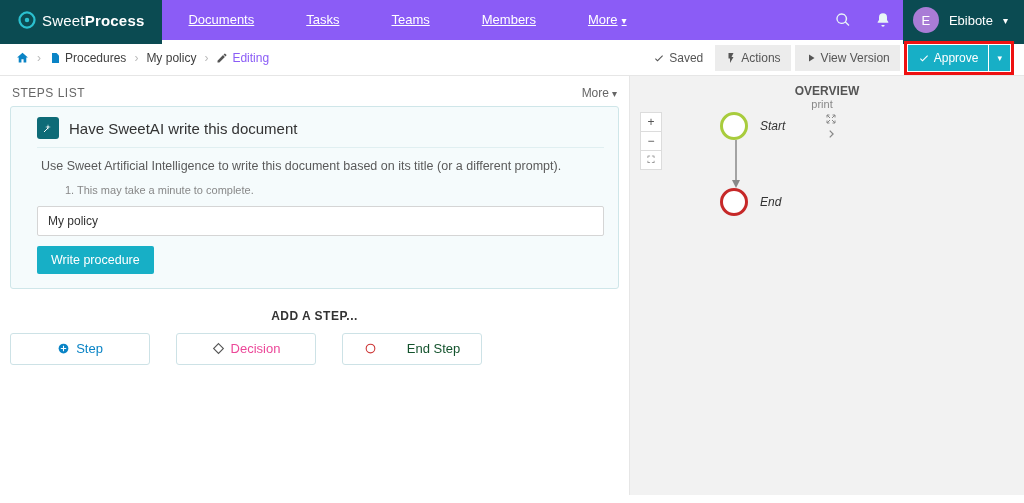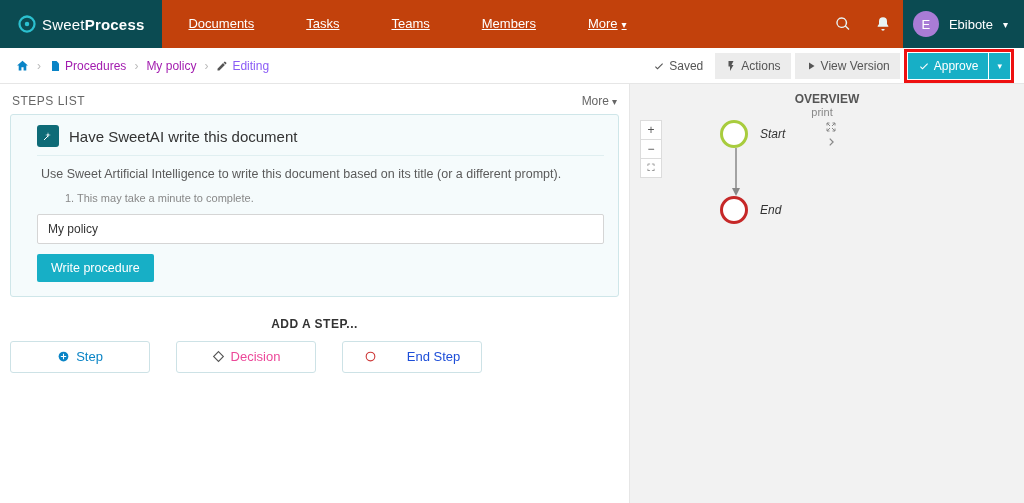--- a/index.html
+++ b/index.html
@@ -1,38 +1,38 @@
 <!DOCTYPE html>
 <html><head>
 <meta charset="utf-8">
 <style>
   * { box-sizing: border-box; margin: 0; padding: 0; }
   body { font-family: -apple-system, "Segoe UI", Helvetica, Arial, sans-serif; font-size: 13px; color: #333; background: #fff; width: 1024px; height: 503px; overflow: hidden; }
 
   
-  .topnav { display: flex; align-items: center; height: 48px; background: #c2410c; color: #fff; }
+  .topnav { display: flex; align-items: center; height: 40px; background: #8b5cf6; color: #fff; }
   .brand-wrap { display: flex; align-items: center; background: #0b4b52; height: 48px; padding: 0 18px; }
   .brand-icon { width: 18px; height: 18px; }
   .brand-text { font-size: 15px; margin-left: 6px; letter-spacing: 0.2px; }
   .brand-text .light { font-weight: 300; }
   .brand-text .bold { font-weight: 700; }
   .nav-items { display: flex; align-items: center; height: 48px; text-decoration: underline; }
   .nav-item { padding: 0 26px; line-height: 48px; font-size: 13px; cursor: pointer; }
   .nav-item .chev { font-size: 10px; margin-left: 4px; }
   .nav-spacer { flex: 1; }
   .nav-icon-btn { width: 40px; height: 48px; display: flex; align-items: center; justify-content: center; cursor: pointer; }
   .nav-icon-btn svg { width: 16px; height: 16px; fill: #e8f5f6; }
   .user-chip { display: flex; align-items: center; background: #0b4b52; height: 48px; padding: 0 16px 0 10px; cursor: pointer; }
   .avatar { width: 26px; height: 26px; border-radius: 50%; background: #a97cd6; color: #fff; display: flex; align-items: center; justify-content: center; font-size: 13px; font-weight: 500; }
   .user-name { margin-left: 10px; font-size: 13px; }
   .user-chip .chev { font-size: 10px; margin-left: 10px; }
 
   
   .actionbar { display: flex; align-items: center; height: 36px; padding: 0 10px; border-bottom: 1px solid #e6e6e6; font-size: 12px; }
-  .crumb-link { color: #a21caf; cursor: pointer; margin: 0 6px; display: inline-flex; align-items: center; }
+  .crumb-link { color: #404040; cursor: pointer; margin: 0 6px; display: inline-flex; align-items: center; }
   .crumb-sep { color: #bbb; margin: 0 2px; }
   .crumb-edit { color: #8b5cf6; display: inline-flex; align-items: center; margin-left: 6px; }
 
   .ab-spacer { flex: 1; }
   .ab-status { color: #555; margin-right: 8px; display: inline-flex; align-items: center; }
   .ab-btn { background: #ececec; color: #555; border: none; padding: 6px 10px; font-size: 12px; margin-left: 4px; cursor: pointer; display: inline-flex; align-items: center; }
   .ab-btn svg, .ab-status svg { width: 12px; height: 12px; margin-right: 4px; }
   .approve-wrap { border: 3px solid #e11; padding: 1px 1px; margin-left: 4px; display: flex; }
   .ab-btn.approve { background: #17afc6; color: #fff; margin: 0; }
   .ab-btn.approve-dd { background: #17afc6; color: #fff; margin: 0 0 0 1px; padding: 6px 8px; }
@@ -55,21 +55,21 @@
   .ai-desc { font-size: 12.5px; color: #5a5a5a; margin: 10px 4px 8px 4px; line-height: 1.4; }
   .ai-note { font-size: 11px; color: #888; margin: 4px 4px 10px 28px; }
   .ai-input { width: 100%; padding: 7px 10px; font-size: 12px; border: 1px solid #d5d5d5; background: #fff; border-radius: 2px; color: #333; }
   .ai-submit { margin-top: 10px; background: #17afc6; border: none; color: #fff; padding: 7px 14px; font-size: 12.5px; border-radius: 2px; cursor: pointer; }
 
   .add-step-title { text-align: center; font-size: 12px; font-weight: 700; color: #333; margin: 20px 0 10px 0; letter-spacing: 0.5px; }
   .step-btn-row { display: flex; justify-content: flex-start; gap: 26px; }
   .step-btn { width: 140px; height: 32px; border: 1px solid #cde2e6; background: #fff; border-radius: 3px; font-size: 13px; display: flex; align-items: center; justify-content: center; cursor: pointer; }
   .step-btn.step { color: #0a84c6; }
   .step-btn.decision { color: #ec4899; }
-  .step-btn.end { color: #1d4ed8; gap: 24px; }
+  .step-btn.end { color: #14532d; gap: 24px; }
   .step-btn svg { width: 13px; height: 13px; margin-right: 6px; }
 
   
   .ov-header { display: flex; align-items: center; padding: 8px 12px; flex-direction: column; }
   .ov-title { font-size: 12px; color: #555; font-weight: 700; }
   .ov-spacer { flex: 1; }
   .ov-util { font-size: 11px; color: #888; margin-right: 10px; cursor: pointer; }
   .ov-nav { font-size: 13px; color: #888; cursor: pointer; margin-left: 8px; }
 
   .ov-ctrls { position: absolute; top: 36px; left: 10px; display: flex; flex-direction: column; }

